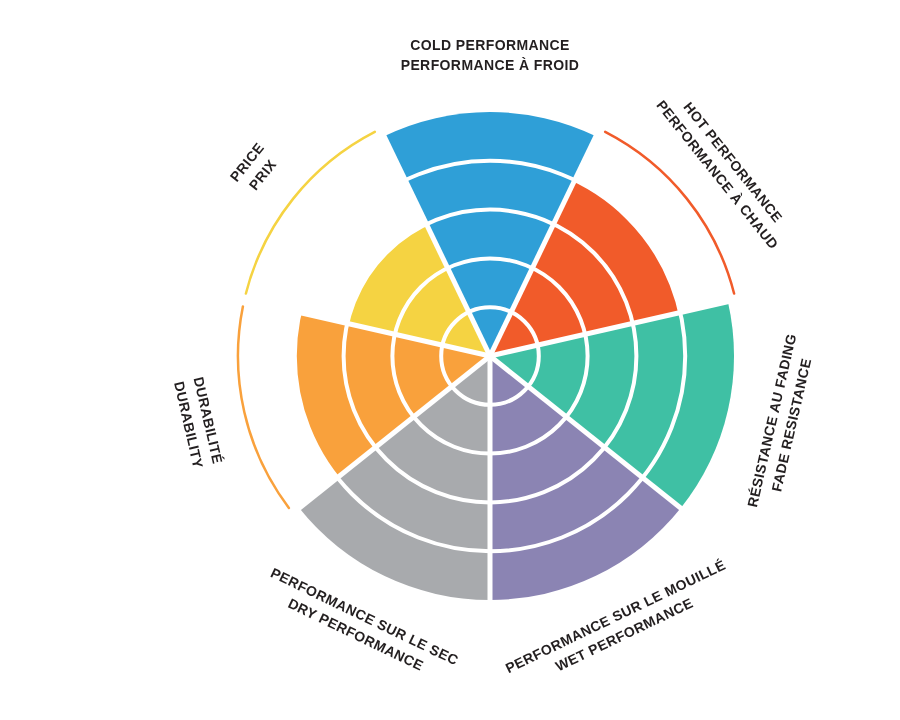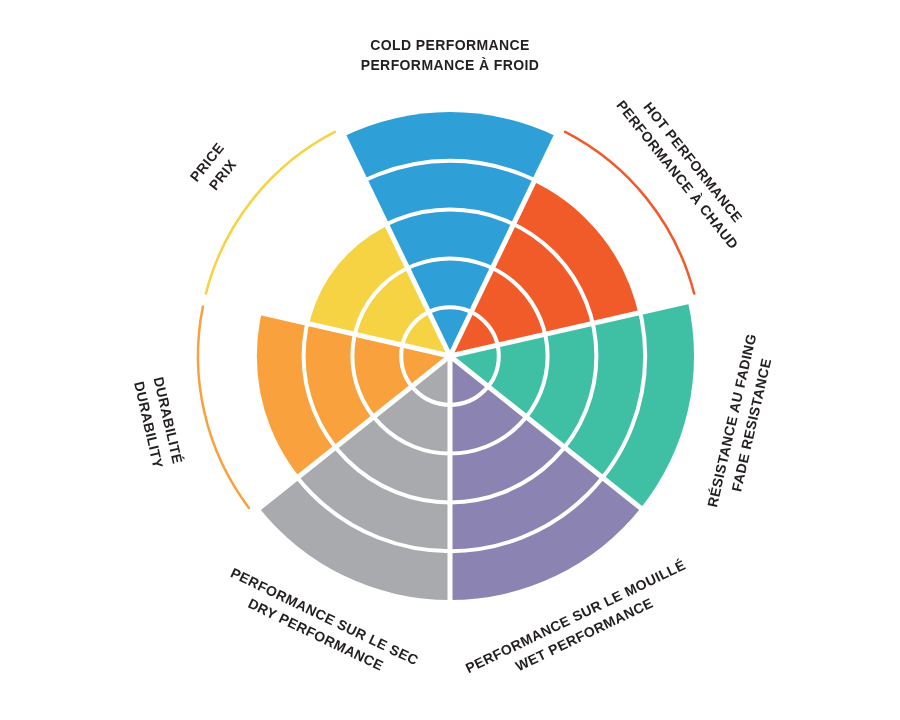--- a/index.html
+++ b/index.html
@@ -1,16 +1,16 @@
 <!DOCTYPE html>
 <html><head>
 <meta charset="utf-8">
 <style>
   html,body{margin:0;padding:0;background:#ffffff;width:900px;height:720px;overflow:hidden;}
-  #stage{position:relative;width:817px;height:720px;background:#ffffff;}
+  #stage{position:relative;width:817px;height:720px;background:#ffffff;margin-left:40px;}
   .wheel-label{
     font-family:"Liberation Sans",sans-serif;
     font-weight:bold;
     font-size:14px;
     letter-spacing:0.4px;
   }
 </style>
 </head>
 <body>
 

